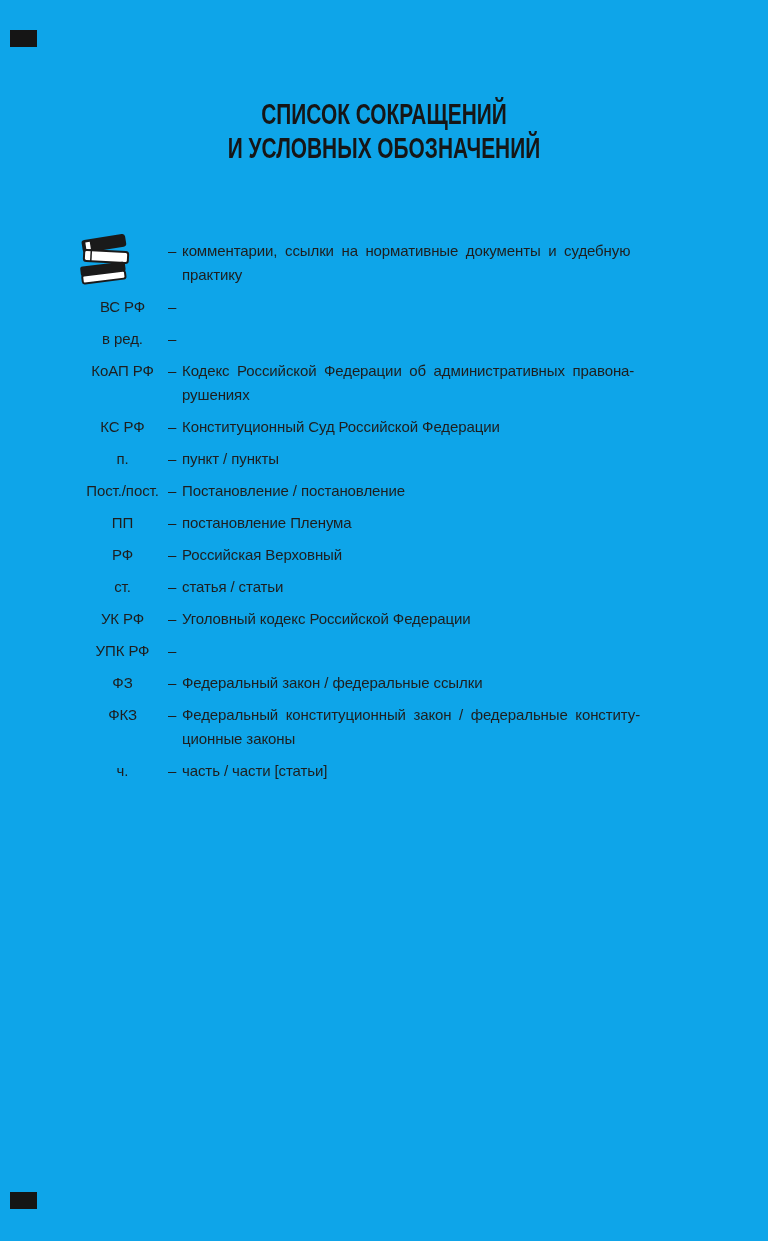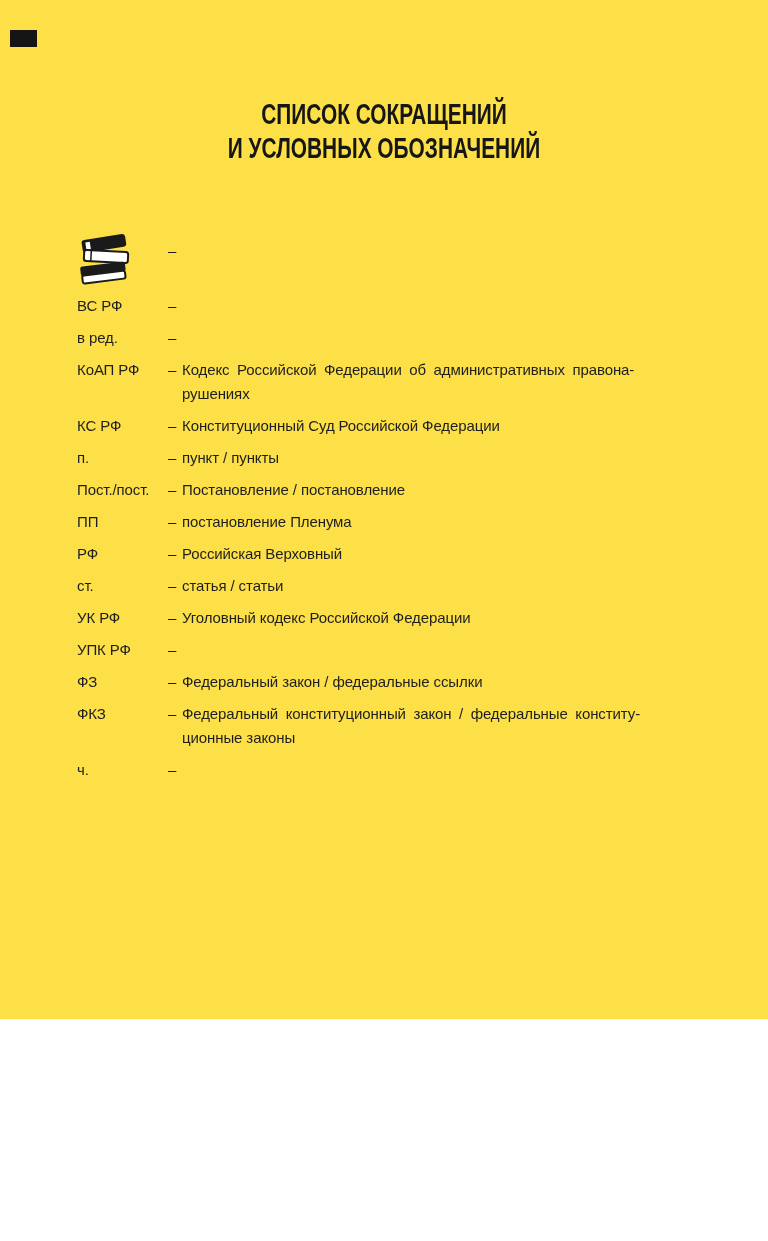--- a/index.html
+++ b/index.html
@@ -3,22 +3,22 @@
 <meta charset="utf-8">
 <style>
   html, body {
     margin: 0;
     padding: 0;
     background: #ffffff;
   }
   .page {
     position: relative;
     width: 768px;
-    height: 1019px;
-    background: #fde047;
+    height: 1241px;
+    background: #0ea5e9;
     overflow: hidden;
     font-family: "Liberation Sans", sans-serif;
     color: #1e1e1e;
   }
   .corner-mark {
     position: absolute;
     left: 10px;
     width: 27px;
     height: 17px;
     background: #151515;
@@ -57,20 +57,21 @@
   }
   .row {
     display: flex;
     align-items: flex-start;
     margin-bottom: 8px;
   }
   .abbr-cell {
     flex: 0 0 91px;
     width: 91px;
     white-space: nowrap;
+    text-align: center;
   }
   .dash-cell {
     flex: 0 0 14px;
     width: 14px;
   }
   .desc-text {
     flex: 1 1 auto;
     white-space: pre-line;
   }
   .row.multiline .desc-text::first-line {
@@ -110,20 +111,22 @@
       <line x1="14" y1="19" x2="14" y2="30" stroke="#1a1a1a" stroke-width="1.5"></line>
     </g>
 
     <g transform="rotate(-7 27 42)">
       <rect x="4" y="32" width="45" height="10" rx="2.5" fill="#1a1a1a"></rect>
       <rect x="5" y="41" width="43" height="8" rx="2" fill="#ffffff" stroke="#1a1a1a" stroke-width="2"></rect>
     </g>
   </svg>
         </div>
     <div class="dash-cell">–</div>
+    <div class="desc-text">комментарии, ссылки на нормативные документы и судебную
+практику</div>
   </div>
       <div class="row">
     <div class="abbr-cell">ВС РФ</div>
     <div class="dash-cell">–</div>
   </div>
       <div class="row">
     <div class="abbr-cell">в ред.</div>
     <div class="dash-cell">–</div>
   </div>
       <div class="row multiline">
@@ -178,17 +181,18 @@
   </div>
       <div class="row multiline">
     <div class="abbr-cell">ФКЗ</div>
     <div class="dash-cell">–</div>
     <div class="desc-text">Федеральный конституционный закон / федеральные конститу-
 ционные законы</div>
   </div>
       <div class="row">
     <div class="abbr-cell">ч.</div>
     <div class="dash-cell">–</div>
+    <div class="desc-text">часть / части [статьи]</div>
   </div>
     </div>
 
   <div class="corner-mark bottom"></div>
 </div>
 
 </body></html>

